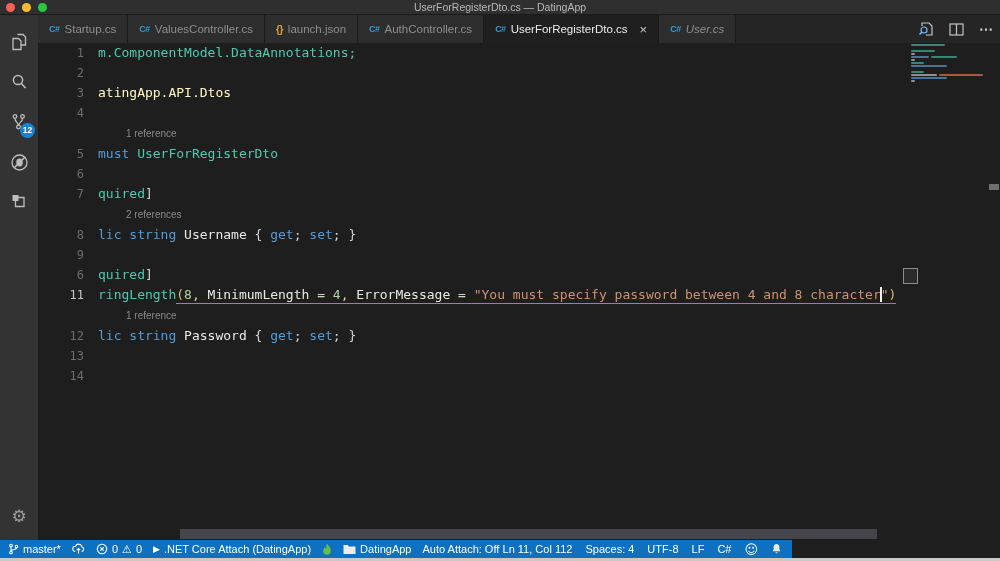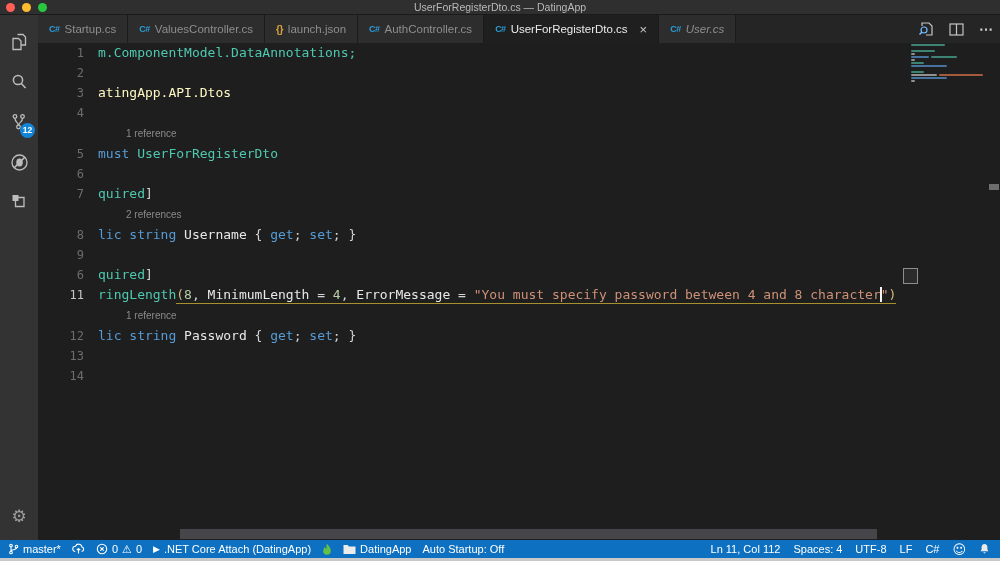--- a/index.html
+++ b/index.html
@@ -59,21 +59,21 @@
   .minimap { position:absolute; left:911px; top:44px; width:74px; height:300px; cursor:pointer; }
   .mmrow { height:2px; margin-bottom:1px; display:flex; gap:2px; }
   .mmseg { height:2px; border-radius:1px; }
   .vmarker { position:absolute; left:989px; top:184px; width:10px; height:6px; background:#8a8a8a; opacity:.75; }
   .widgetbox { position:absolute; left:903px; top:268px; width:15px; height:16px;
     border:1px solid #8d8d8d; background:rgba(120,120,120,.15); }
   .hscroll { position:absolute; left:180px; top:529px; width:697px; height:10px;
     background:#45454a; cursor:pointer; }
 
   
-  .statusbar { position:absolute; left:0; top:540px; width:1000px; height:18px;
+  .statusbar { position:absolute; left:0; top:540px; width:792px; height:18px;
     background:#0e70c0; color:#ffffff; display:flex; align-items:center;
     font-size:11px; padding:0 8px; }
   .sgroup { display:flex; align-items:center; gap:11px; }
   .sgroup.right { margin-left:auto; gap:13px; padding-right:2px; }
   .sitem { display:flex; align-items:center; gap:4px; cursor:pointer; white-space:nowrap; }
   .sicon { display:flex; align-items:center; }
   .glyph { font-family:"DejaVu Sans", sans-serif; }
   .play { font-size:9px; }
   .warnglyph { font-size:11px; }
   .smiley { font-size:13px; }
@@ -279,21 +279,21 @@
     </span>
     <span class="sitem">
       <span class="sicon">
         <svg width="13" height="11" viewBox="0 0 13 11">
             <path d="M.5 1h4.2l1.2 1.6h6.6V10H.5z" fill="#ececec"></path>
           </svg>
       </span>
       <span>DatingApp</span>
     </span>
     <span class="sitem">
-      <span>Auto Startup: Off</span>
+      <span>Auto Attach: Off</span>
     </span>
   </div>
   <div class="sgroup right">
     <span class="sitem">
         <span>Ln 11, Col 112</span>
       </span>
     <span class="sitem">
         <span>Spaces: 4</span>
       </span>
     <span class="sitem">

